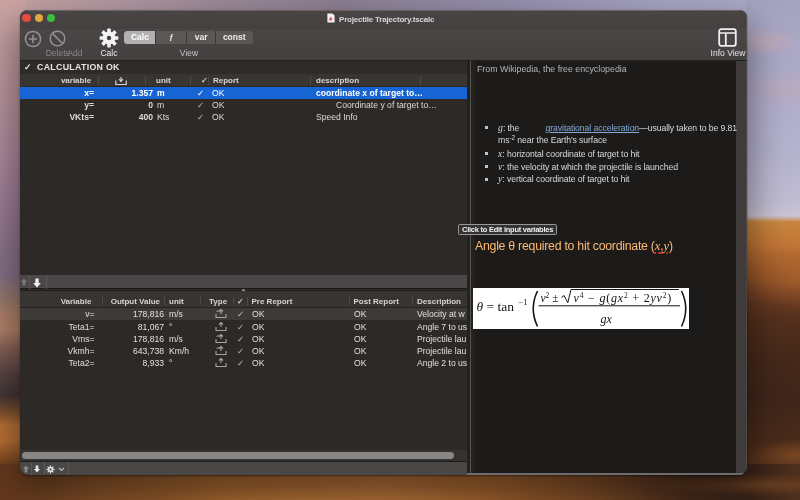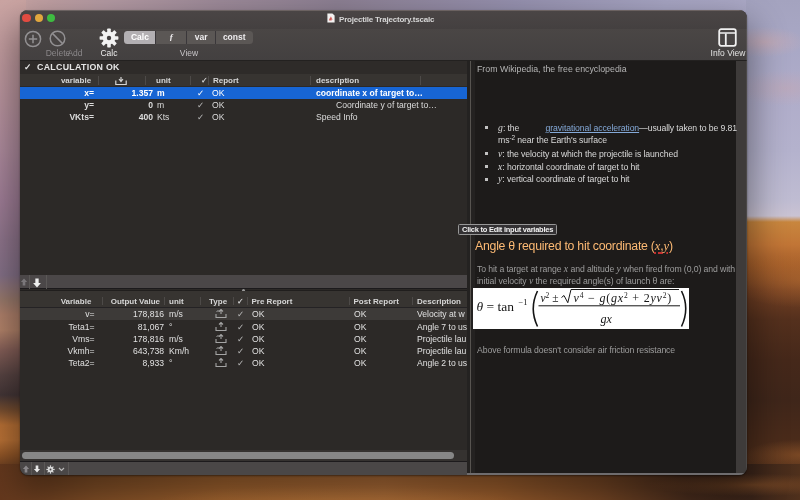--- a/index.html
+++ b/index.html
@@ -307,36 +307,34 @@
 
   <div id="rightpane"></div>
   <div class="abs" style="left:726px;top:0;width:1px;height:465px;background:rgba(255,255,255,0.07);"></div>
   <div id="vdiv"></div>
   <div class="abs" style="left:447px;top:463.2px;width:280px;height:1.8px;background:#6e6c6e;"></div>
   <div id="vdivline"></div>
   <div id="webview"></div>
   <div class="wv" id="wiki">From Wikipedia, the free encyclopedia</div>
   <div class="wv" id="ul">
     <div class="li"><i>g</i>: the <span class="lnk">gravitational acceleration</span>—usually taken to be 9.81 ms<sup>-2</sup> near the Earth's surface</div>
+    <div class="li"><i>x</i>: horizontal coordinate of target to hit</div>
     <div class="li"><i>v</i>: the velocity at which the projectile is launched</div>
-    <div class="li"><i>x</i>: horizontal coordinate of target to hit</div>
     <div class="li"><i>y</i>: vertical coordinate of target to hit</div>
   </div>
   <div class="wv" id="h2">Angle θ required to hit coordinate (<span class="wavy"><i>x</i>,<i>y</i></span>)</div>
-  <div class="wv" id="p1">To hit a target at range <i>x</i> and altitude <i>y</i> when fired from (0,0) and with initial velocity <i>v</i> the required angle(s) of launch θ are:</div>
 
   <svg class="abs" style="left:453px;top:278px;" width="216" height="41" viewBox="0 0 216 41">
     <rect x="0" y="0" width="216" height="41" fill="#ffffff"></rect>
     <g fill="#151515" font-family="'Liberation Serif',serif">
       <text x="3.5" y="22.5" font-size="13.5"><tspan font-style="italic">θ</tspan><tspan> = tan</tspan></text>
       <text x="45.5" y="16.5" font-size="8.5">−1</text>
       <path d="M64.5 3 Q56 20.5 64.5 38.5" stroke="#151515" stroke-width="1.6" fill="none"></path>
       <text x="67.5" y="14" font-size="11.5"><tspan font-style="italic">v</tspan><tspan font-size="7.5" dy="-3.8">2</tspan><tspan dy="3.8"> ±</tspan></text>
       <path d="M88.5 9.5 l2.5 -2 l3.8 7.2 l3.2 -13.2 H206" stroke="#151515" stroke-width="1" fill="none"></path>
       <text x="100.5" y="14" font-size="12" letter-spacing="0.8"><tspan font-style="italic">v</tspan><tspan font-size="7.5" dy="-3.8">4</tspan><tspan dy="3.8"> − </tspan><tspan font-style="italic">g</tspan><tspan>(</tspan><tspan font-style="italic">gx</tspan><tspan font-size="7.5" dy="-3.8">2</tspan><tspan dy="3.8"> + 2</tspan><tspan font-style="italic">yv</tspan><tspan font-size="7.5" dy="-3.8">2</tspan><tspan dy="3.8">)</tspan></text>
       <path d="M65.5 17.8 H207" stroke="#151515" stroke-width="1"></path>
       <text x="127.5" y="34.5" font-size="12" font-style="italic">gx</text>
       <path d="M208.5 3 Q217 20.5 208.5 38.5" stroke="#151515" stroke-width="1.6" fill="none"></path>
     </g>
   </svg>
-  <div class="wv" id="p2">Above formula doesn't consider air friction resistance</div>
 </div>
 <div id="tooltip">Click to Edit input variables</div>
 
 </body></html>

